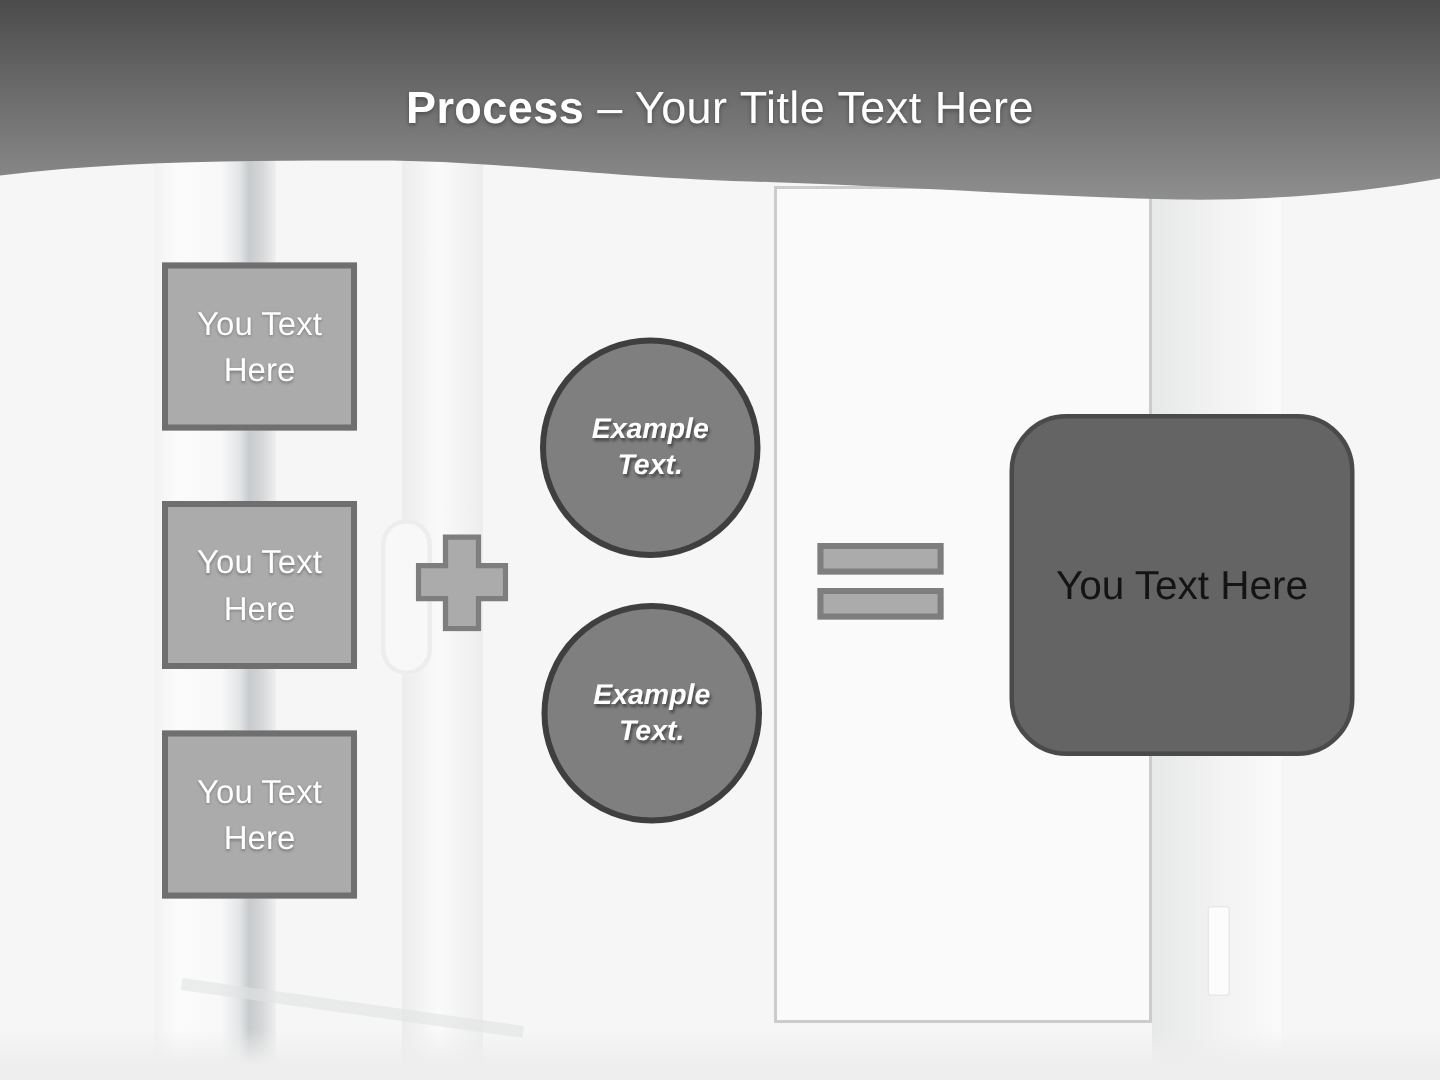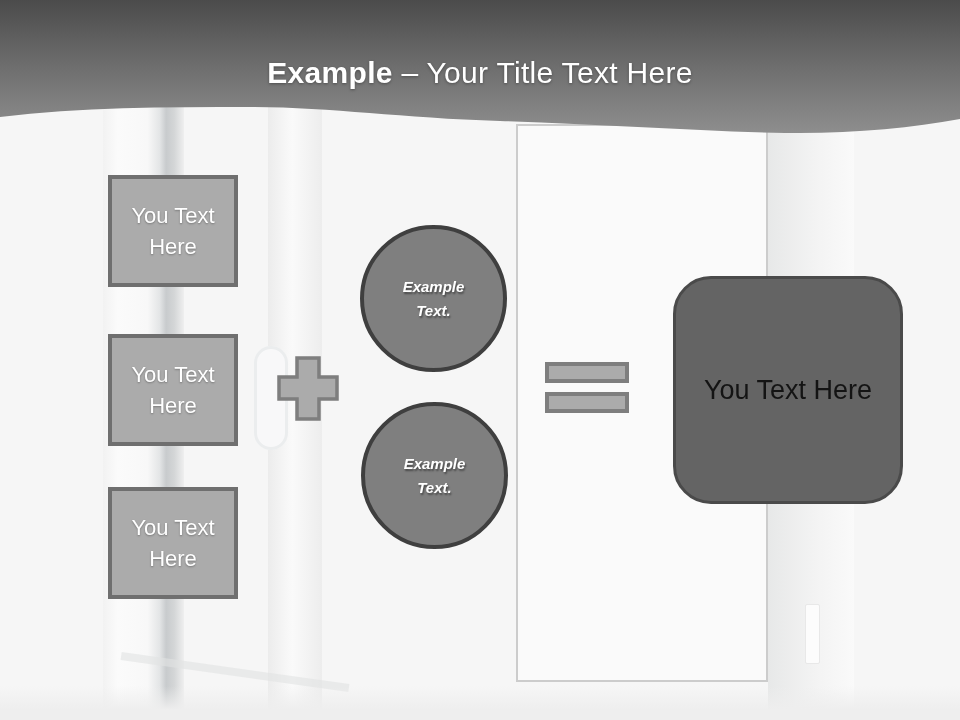--- a/index.html
+++ b/index.html
@@ -71,21 +71,21 @@
   .equals .bar{
     width:84px;height:21px;box-sizing:border-box;margin-bottom:9px;
     background:var(--operator-fill,#ababab);border:4px solid var(--operator-border,#7e7e7e);
   }
   
   .circle{
     position:absolute;width:147px;height:147px;border-radius:50%;box-sizing:border-box;
     background:var(--circle-fill,#7f7f7f);border:4px solid var(--circle-border,#3f3f3f);
     display:flex;align-items:center;justify-content:center;text-align:center;
     color:var(--circle-text,#ffffff);font-weight:bold;font-style:italic;
-    font-size:15px;line-height:24px;padding:0 28px;
+    font-size:19px;line-height:24px;padding:0 28px;
     text-shadow:1px 2px 2px rgba(0,0,0,.45);
   }
   .circle-1{left:360px;top:225px;}
   .circle-2{left:361px;top:402px;}
   
   .result-box{
     position:absolute;left:673px;top:276px;width:230px;height:228px;box-sizing:border-box;
     background:var(--result-fill,#646464);border:3px solid var(--result-border,#4a4a4a);
     border-radius:38px;display:flex;align-items:center;justify-content:center;
     color:var(--result-text,#141414);font-size:27px;text-align:center;white-space:nowrap;
@@ -110,21 +110,21 @@
       <linearGradient id="hdrGrad" x1="0" y1="0" x2="0" y2="1">
         <stop class="hdr-stop-0" offset="0"></stop>
         <stop class="hdr-stop-1" offset="0.5"></stop>
         <stop class="hdr-stop-2" offset="1"></stop>
       </linearGradient>
     </defs>
     <path d="M0,0 H960 V119 C910,128 850,134 785,133 C690,131 600,124 500,121 C400,118 330,107 250,107 C165,107 80,107 0,117 Z" fill="url(#hdrGrad)"></path>
   </svg>
 
   <div class="title">
-    <span class="bold">Example</span>
+    <span class="bold">Process</span>
     <span class="rest">– Your Title Text Here</span>
   </div>
 
   <div class="step-box step-1">
     <span>You Text Here</span>
   </div>
   <div class="step-box step-2">
     <span>You Text Here</span>
   </div>
   <div class="step-box step-3">

